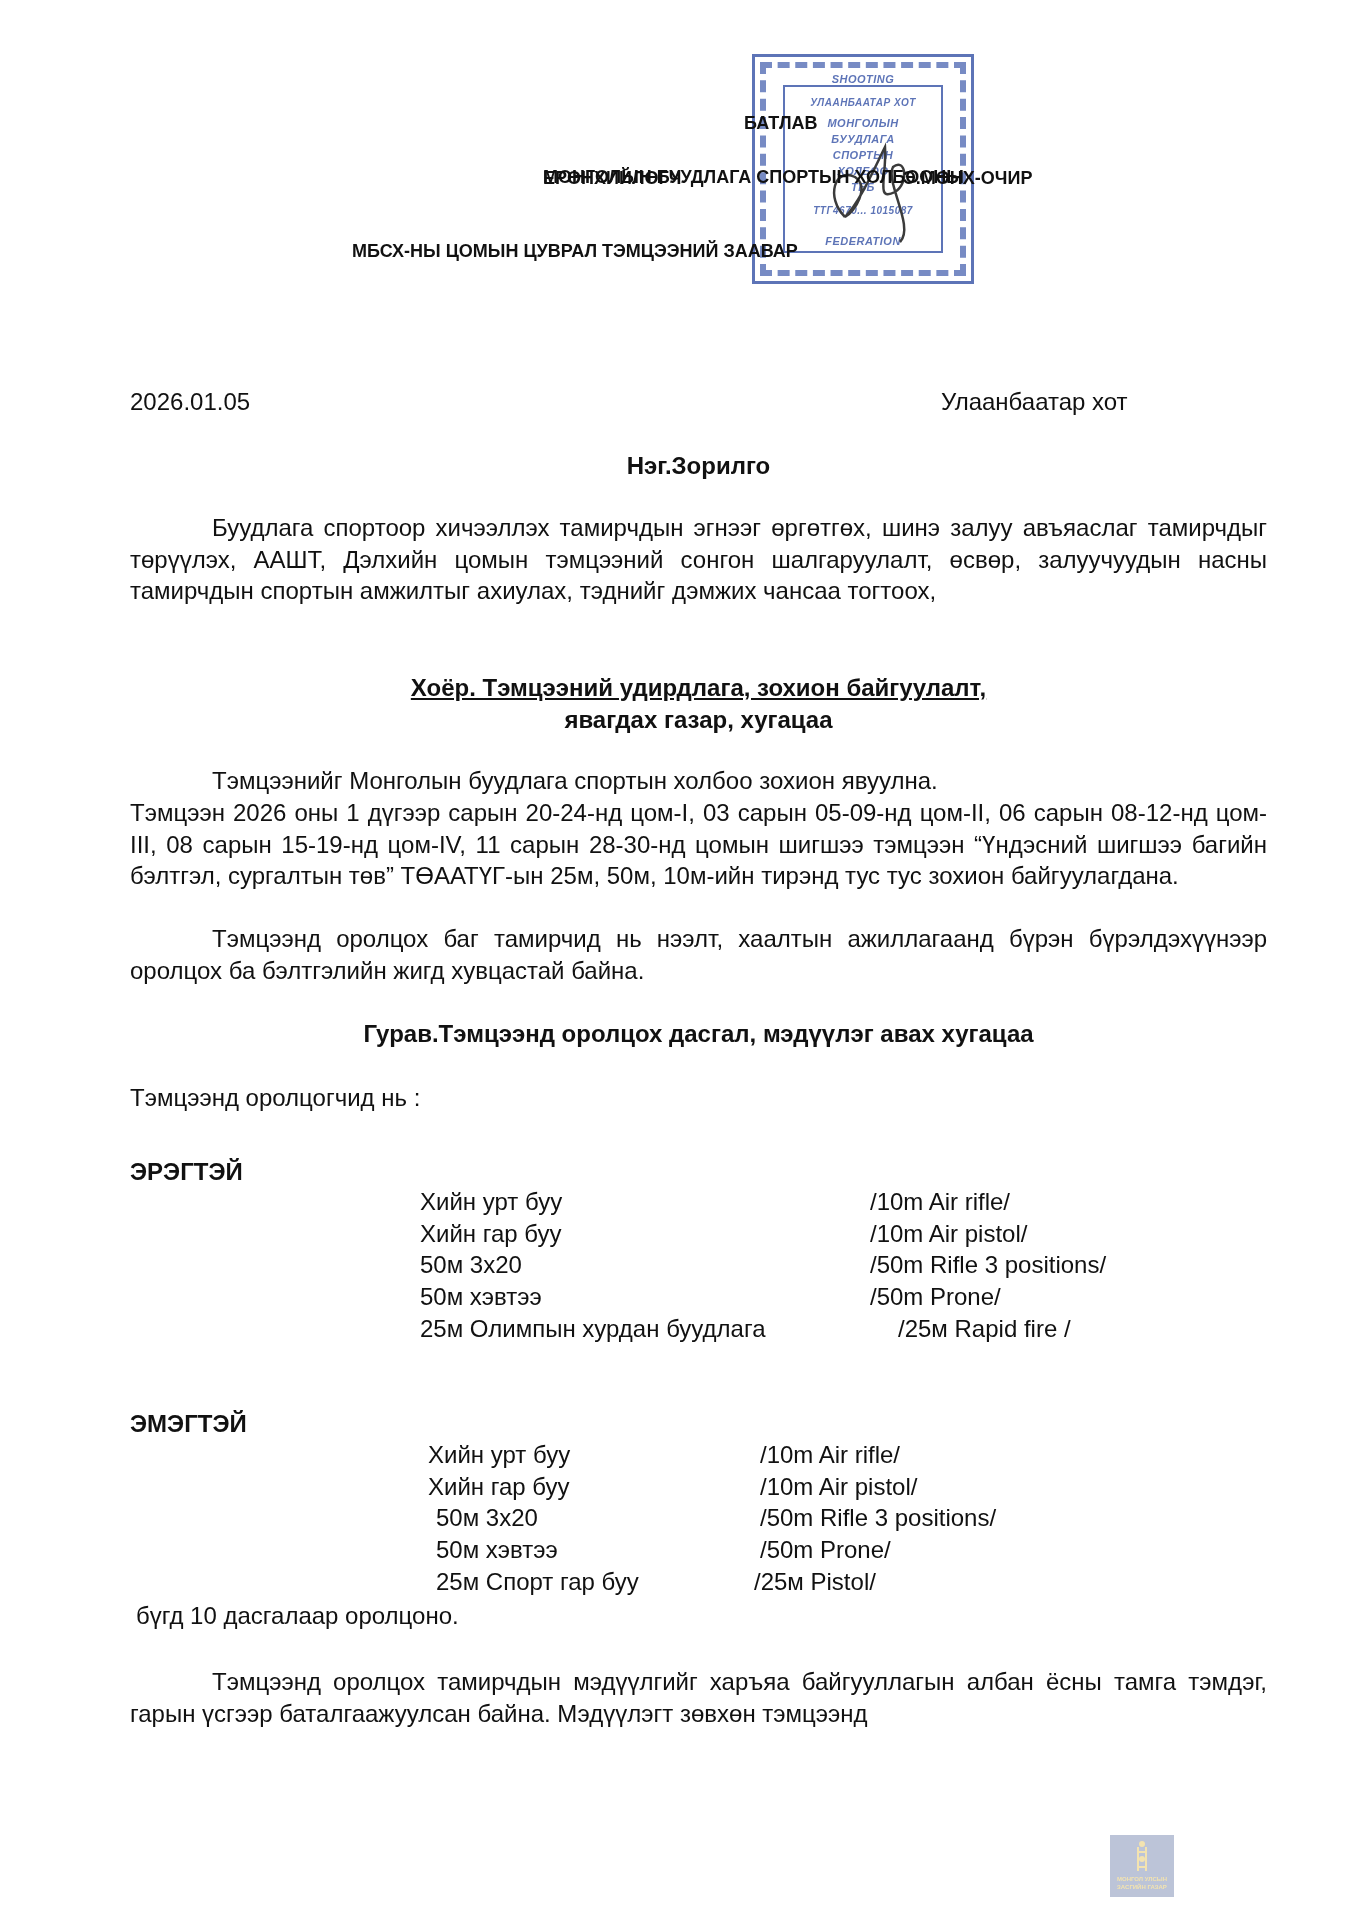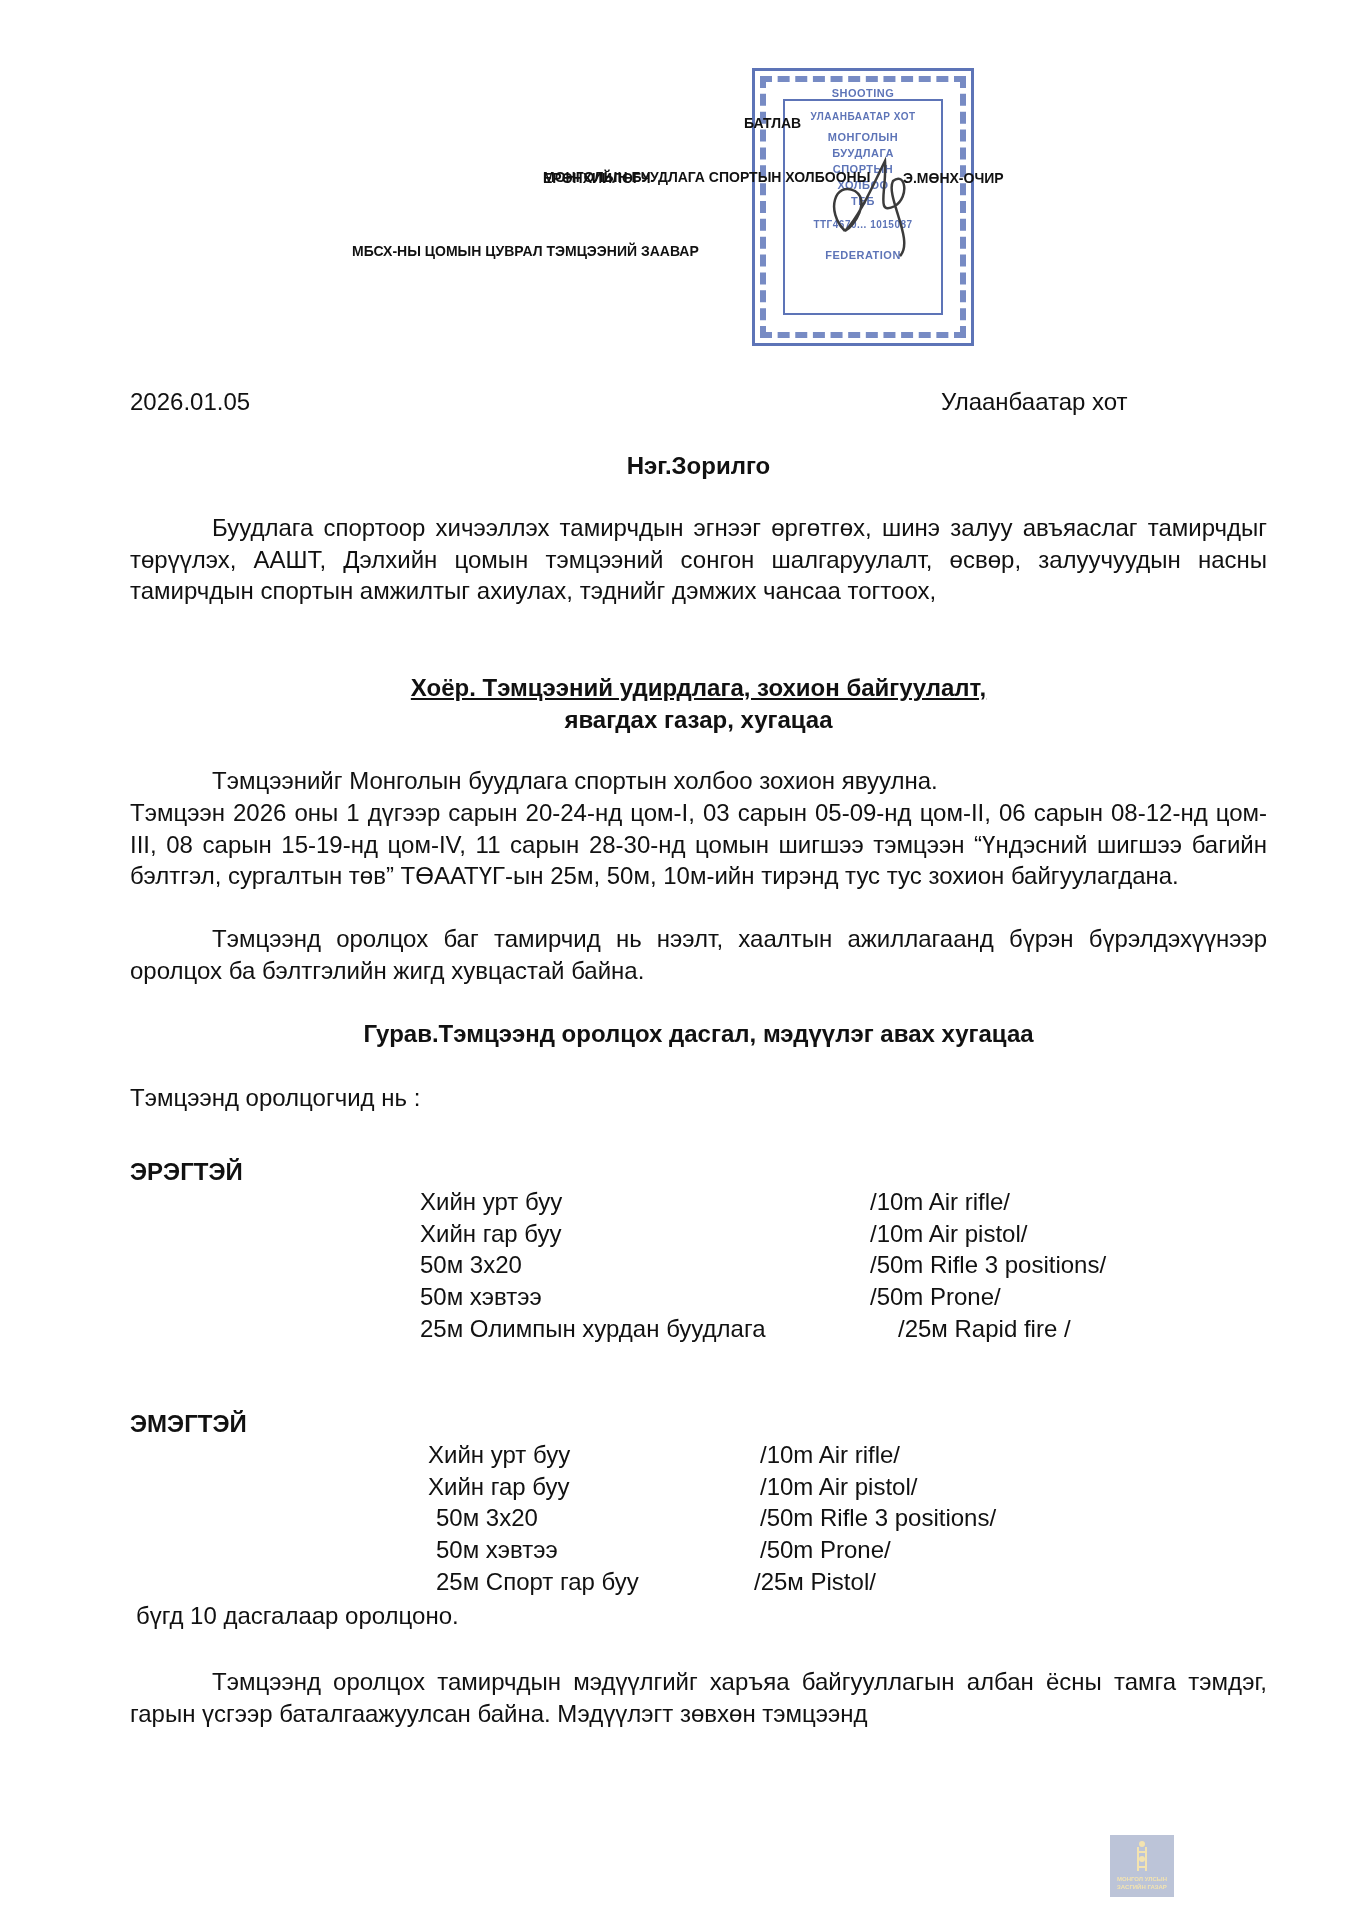--- a/index.html
+++ b/index.html
@@ -1,26 +1,26 @@
 <!DOCTYPE html>
 <html><head>
 <meta charset="utf-8">
 <style>
   html, body { margin:0; padding:0; background:#ffffff; }
   body { width:1357px; height:1916px; position:relative; overflow:hidden;
          font-family:"Liberation Sans", "DejaVu Sans", sans-serif; color:#111; }
   .abs { position:absolute; }
-  .hdr { font-size:14px; font-weight:bold; line-height:26px; white-space:nowrap; }
+  .hdr { font-size:18px; font-weight:bold; line-height:26px; white-space:nowrap; }
   .txt { font-size:24px; line-height:31.5px; }
   .just { text-align:justify; text-align-last:auto; }
   .center { text-align:center; font-weight:bold; }
   .indent { text-indent:82px; }
   .row { position:absolute; font-size:24px; white-space:nowrap; }
-  .stamp { position:absolute; left:752px; top:68px; width:222px; height:278px;
-           border:3px solid #3a56a8; box-sizing:border-box; opacity:0.82; }
+  .stamp { position:absolute; left:752px; top:54px; width:222px; height:230px;
+           border:3px solid #3a56a8; box-sizing:border-box; opacity:0.82;font-style:italic; }
   .stamp .inner { position:absolute; left:28px; top:28px; right:28px; bottom:28px;
            border:2px solid #3a56a8; }
   .stamp .pattern { position:absolute; left:5px; top:5px; right:5px; bottom:5px;
            border:6px dashed #5a72b8; }
   .stamp-t { position:absolute; width:100%; text-align:center; color:#3a56a8;
            font-size:11px; font-weight:bold; letter-spacing:0.5px; }
   .logo { position:absolute; left:1110px; top:1835px; width:64px; height:62px;
           background:#bcc4d8; }
 </style>
 </head>

